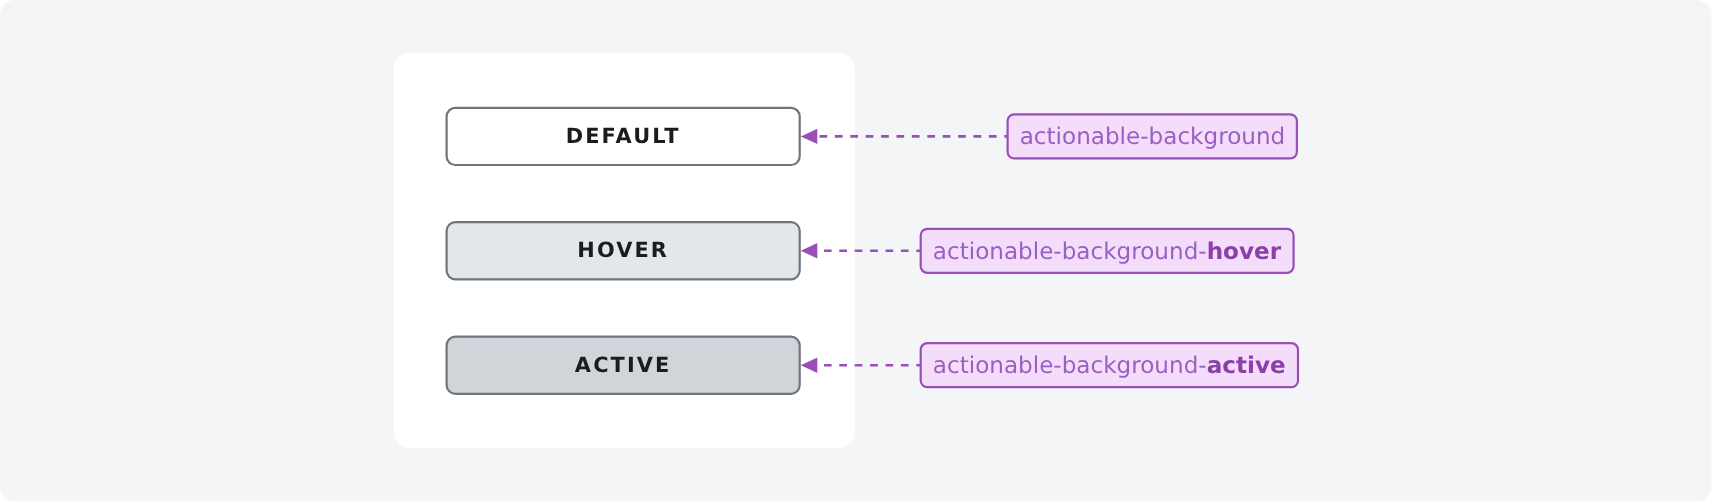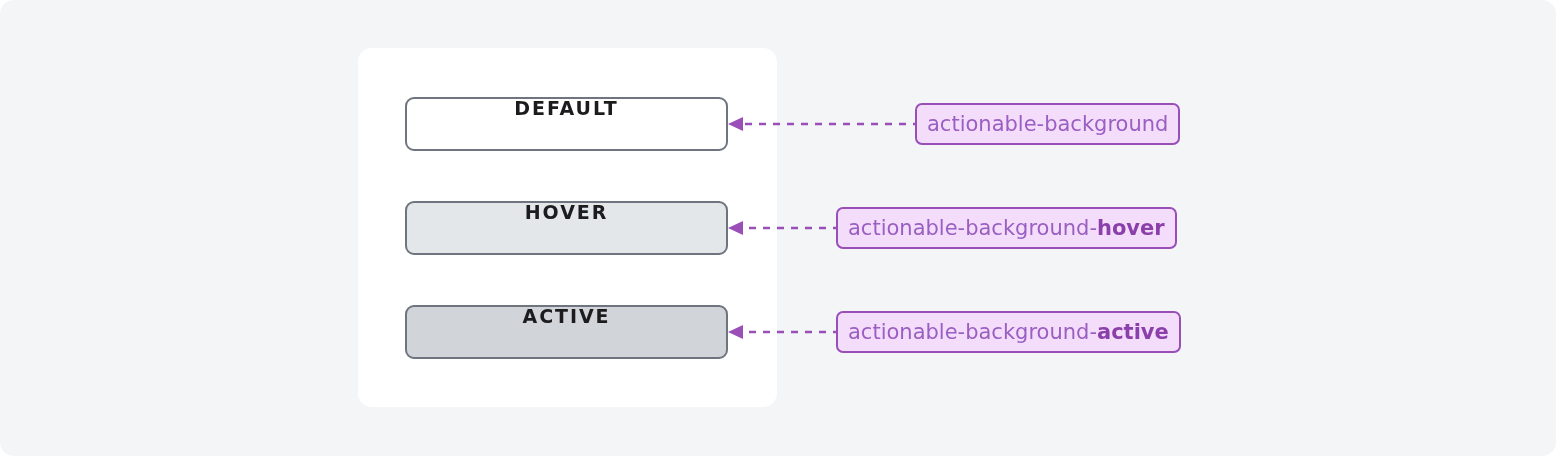--- a/index.html
+++ b/index.html
@@ -37,20 +37,21 @@
   
   .state-button {
     position: absolute;
     left: 405px;
     width: 323px;
     height: 54px;
     box-sizing: border-box;
     border: 2px solid #6f757e;
     border-radius: 9px;
     display: flex;
+    align-items: center;
     justify-content: center;
   }
   .state-button .btn-label {
     font-family: "DejaVu Sans", sans-serif;
     font-size: 19px;
     font-weight: 700;
     letter-spacing: 1.9px;
     color: #1c1c1e;
     line-height: 1;
   }

